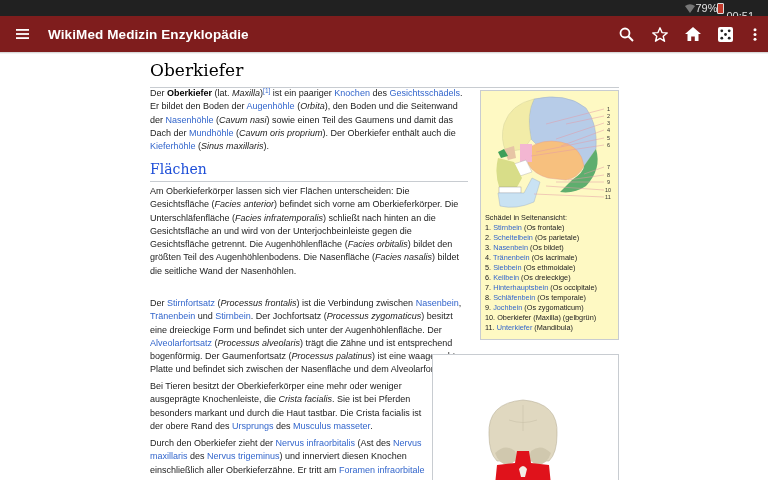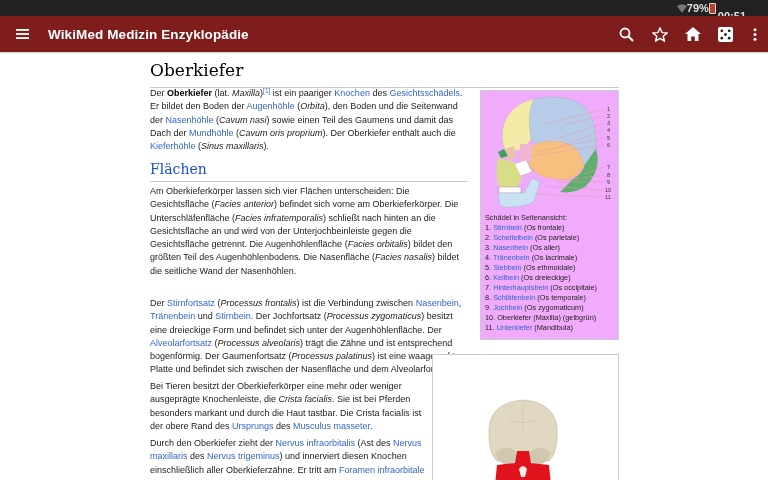--- a/index.html
+++ b/index.html
@@ -2,21 +2,21 @@
 <html><head>
 <meta charset="utf-8">
 <style>
   * { box-sizing: border-box; margin: 0; padding: 0; }
   html, body { width: 768px; height: 480px; overflow: hidden; background: #ffffff; }
   body { font-family: "Liberation Sans", sans-serif; position: relative; }
 
   .statusbar {
     position: absolute; left: 0; top: 0; width: 768px; height: 16px;
     background: #212121; color: #e0e0e0; font-size: 11px;
-    display: flex; justify-content: flex-end; align-items: center; padding-right: 22px;  font-weight: bold;
+    display: flex; justify-content: flex-end; align-items: center; padding-right: 14px; 
   }
   .statusbar .wifi { width: 10px; height: 9px; position: relative; }
   .statusbar .wifi svg { display: block; }
   .statusbar .battery { width: 7px; height: 11px; background: #c0392b; border: 1px solid #ddd; border-radius: 1px; }
   .statusbar .time { font-size: 11px; margin-left: 2px; margin-top: 15px; }
 
   .appbar {
     position: absolute; left: 0; top: 16px; width: 768px; height: 36px;
     background: #7f1d1d; color: #ffffff; display: flex; align-items: center;
   }
@@ -41,21 +41,21 @@
   }
   p.para {
     position: absolute; left: 0; font-size: 9px; line-height: 13.3px; color: #222;
   }
   p.para i { }
   p.para b { font-weight: bold; color: #000; }
   sup { font-size: 6.5px; vertical-align: 3px; }
 
   .infobox {
     position: absolute; left: 330px; top: 36px; width: 139px; height: 250px;
-    background: #f0abfc; border: 1px solid #c8ccd1;
+    background: #fef9c3; border: 1px solid #c8ccd1;
   }
   .infobox .img { position: absolute; left: 5px; top: 3px; width: 130px; height: 118px; }
   .infobox .caption { position: absolute; left: 4px; top: 122px; font-size: 7.3px; line-height: 10px; color: #222; }
   .infobox ol { list-style: none; }
 
   .infobox2 {
     position: absolute; left: 282px; top: 300px; width: 187px; height: 130px;
     background: #ffffff; border: 1px solid #c8ccd1;
   }
   .infobox2 .img2 { position: absolute; left: 46px; top: 40px; width: 88px; height: 90px; }
@@ -194,21 +194,21 @@
           <text x="121" y="90">9</text>
         <text x="119" y="98">10</text>
           <text x="119" y="105">11</text>
       </g>
     </svg>
     <div class="caption">
       <div>Schädel in Seitenansicht:</div>
       <ol>
         <li><span>1. </span><a class="link">Stirnbein</a><span> (Os frontale)</span></li>
         <li><span>2. </span><a class="link">Scheitelbein</a><span> (Os parietale)</span></li>
-        <li><span>3. </span><a class="link">Nasenbein</a><span> (Os aller)</span></li>
+        <li><span>3. </span><a class="link">Nasenbein</a><span> (Os bildet)</span></li>
         <li><span>4. </span><a class="link">Tränenbein</a><span> (Os lacrimale)</span></li>
         <li><span>5. </span><a class="link">Siebbein</a><span> (Os ethmoidale)</span></li>
         <li><span>6. </span><a class="link">Keilbein</a><span> (Os dreieckige)</span></li>
         <li><span>7. </span><a class="link">Hinterhauptsbein</a><span> (Os occipitale)</span></li>
         <li><span>8. </span><a class="link">Schläfenbein</a><span> (Os temporale)</span></li>
         <li><span>9. </span><a class="link">Jochbein</a><span> (Os zygomaticum)</span></li>
         <li><span>10. </span><span>Oberkiefer (Maxilla) (gelbgrün)</span></li>
         <li><span>11. </span><a class="link">Unterkiefer</a><span> (Mandibula)</span></li>
       </ol>
     </div>

